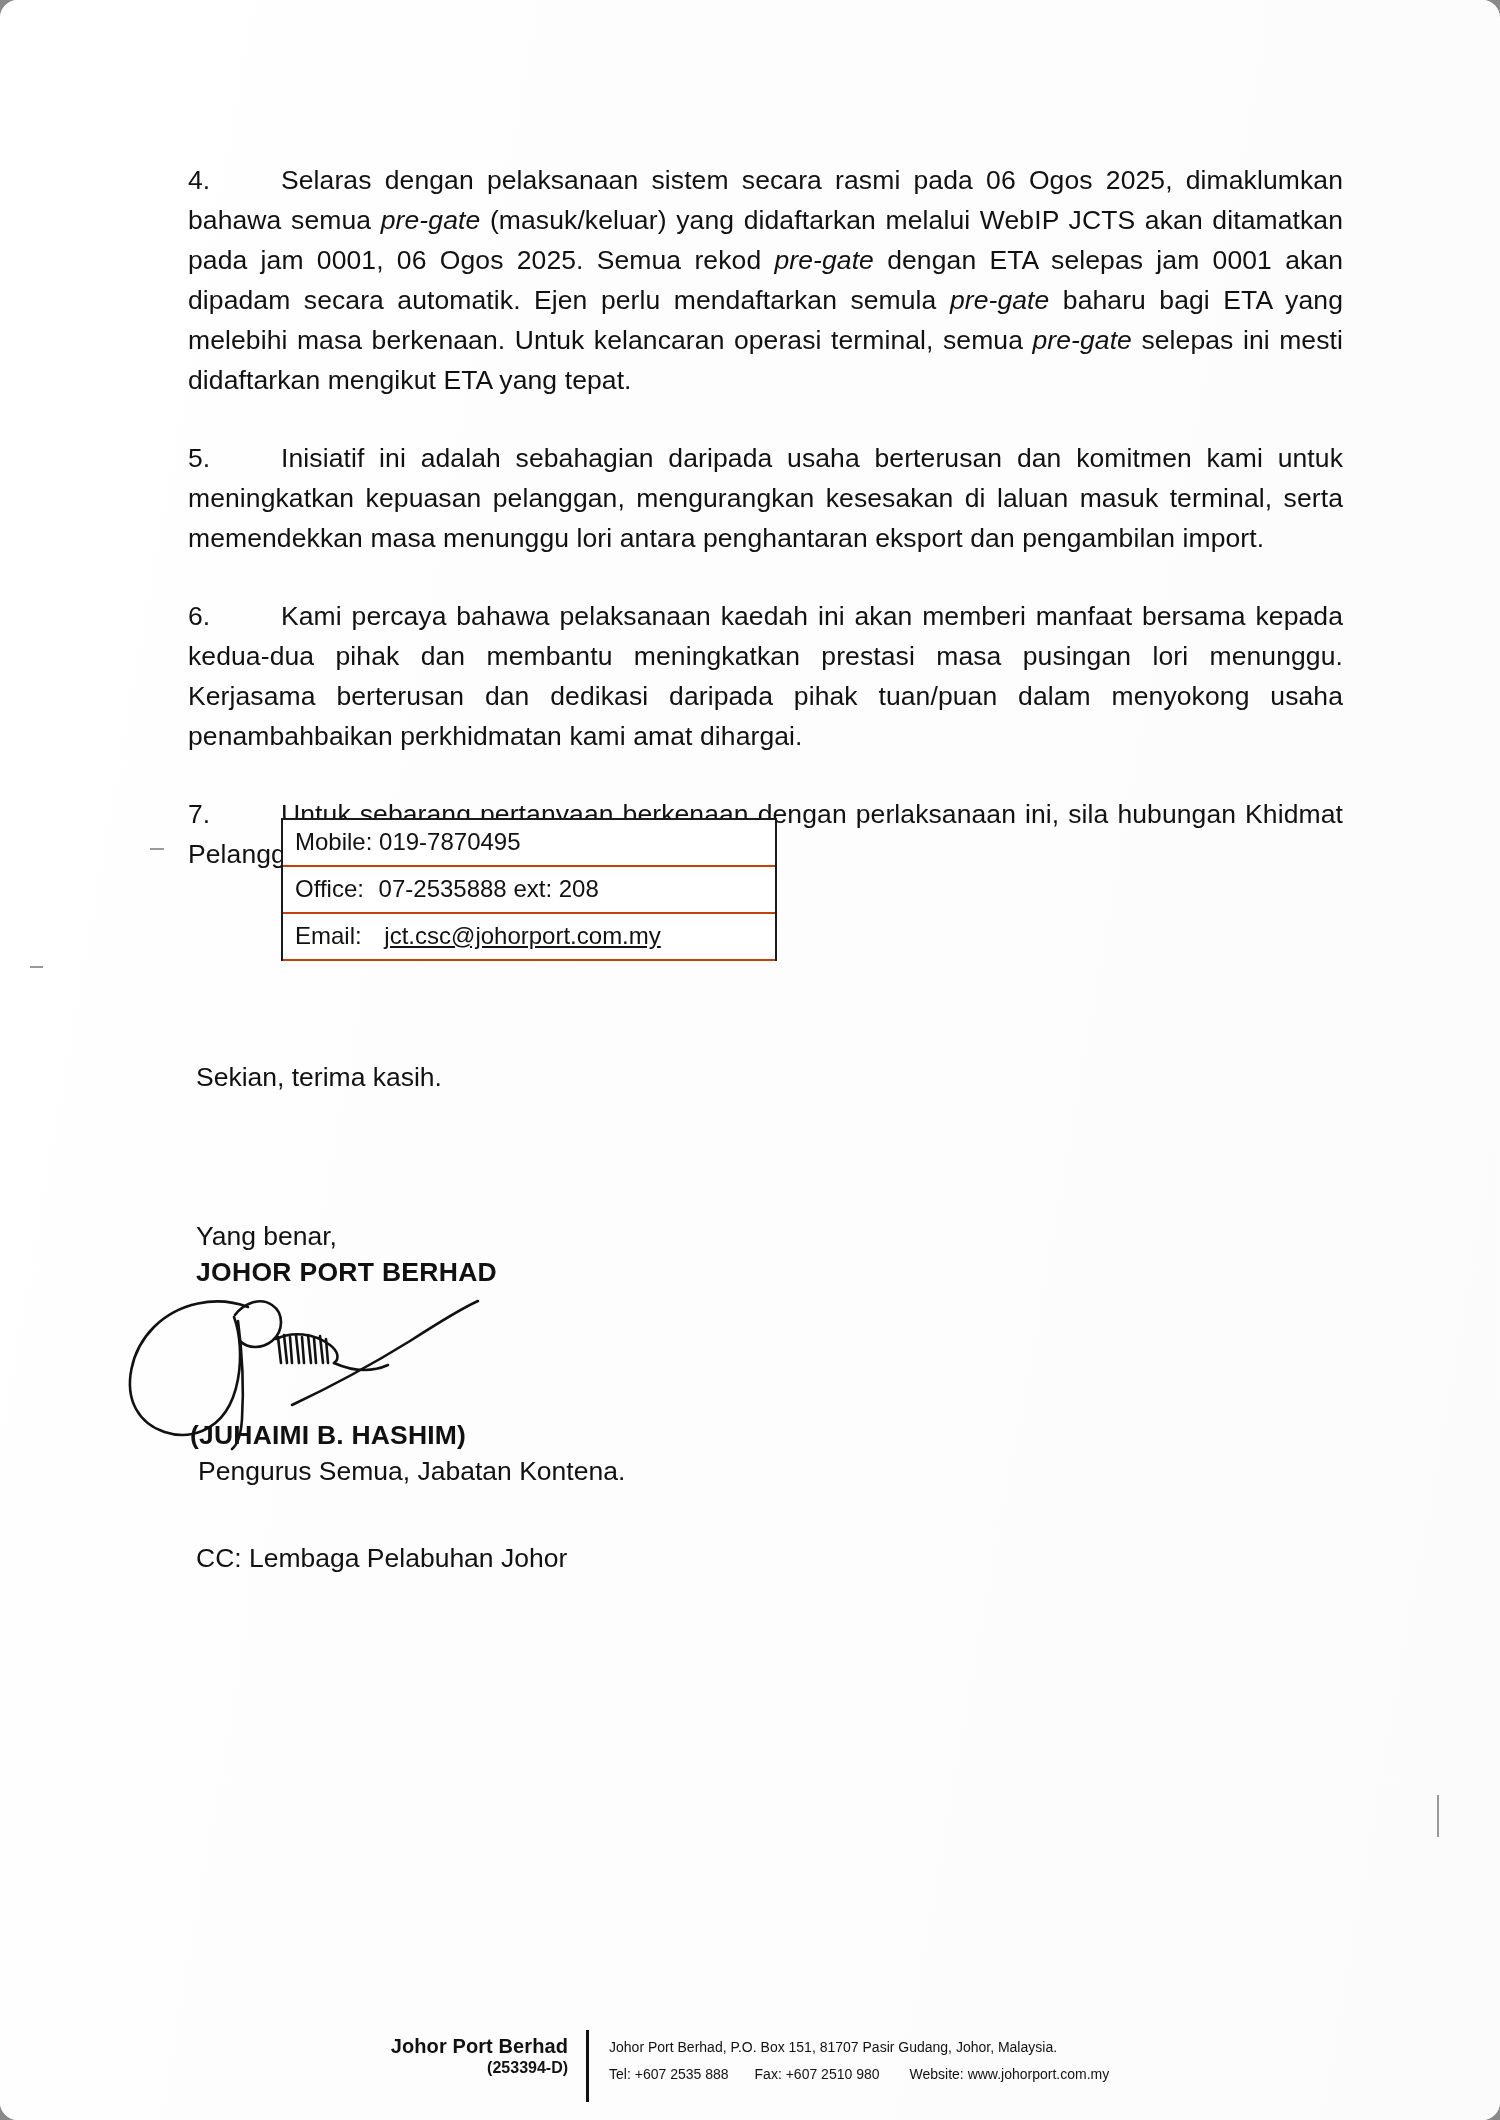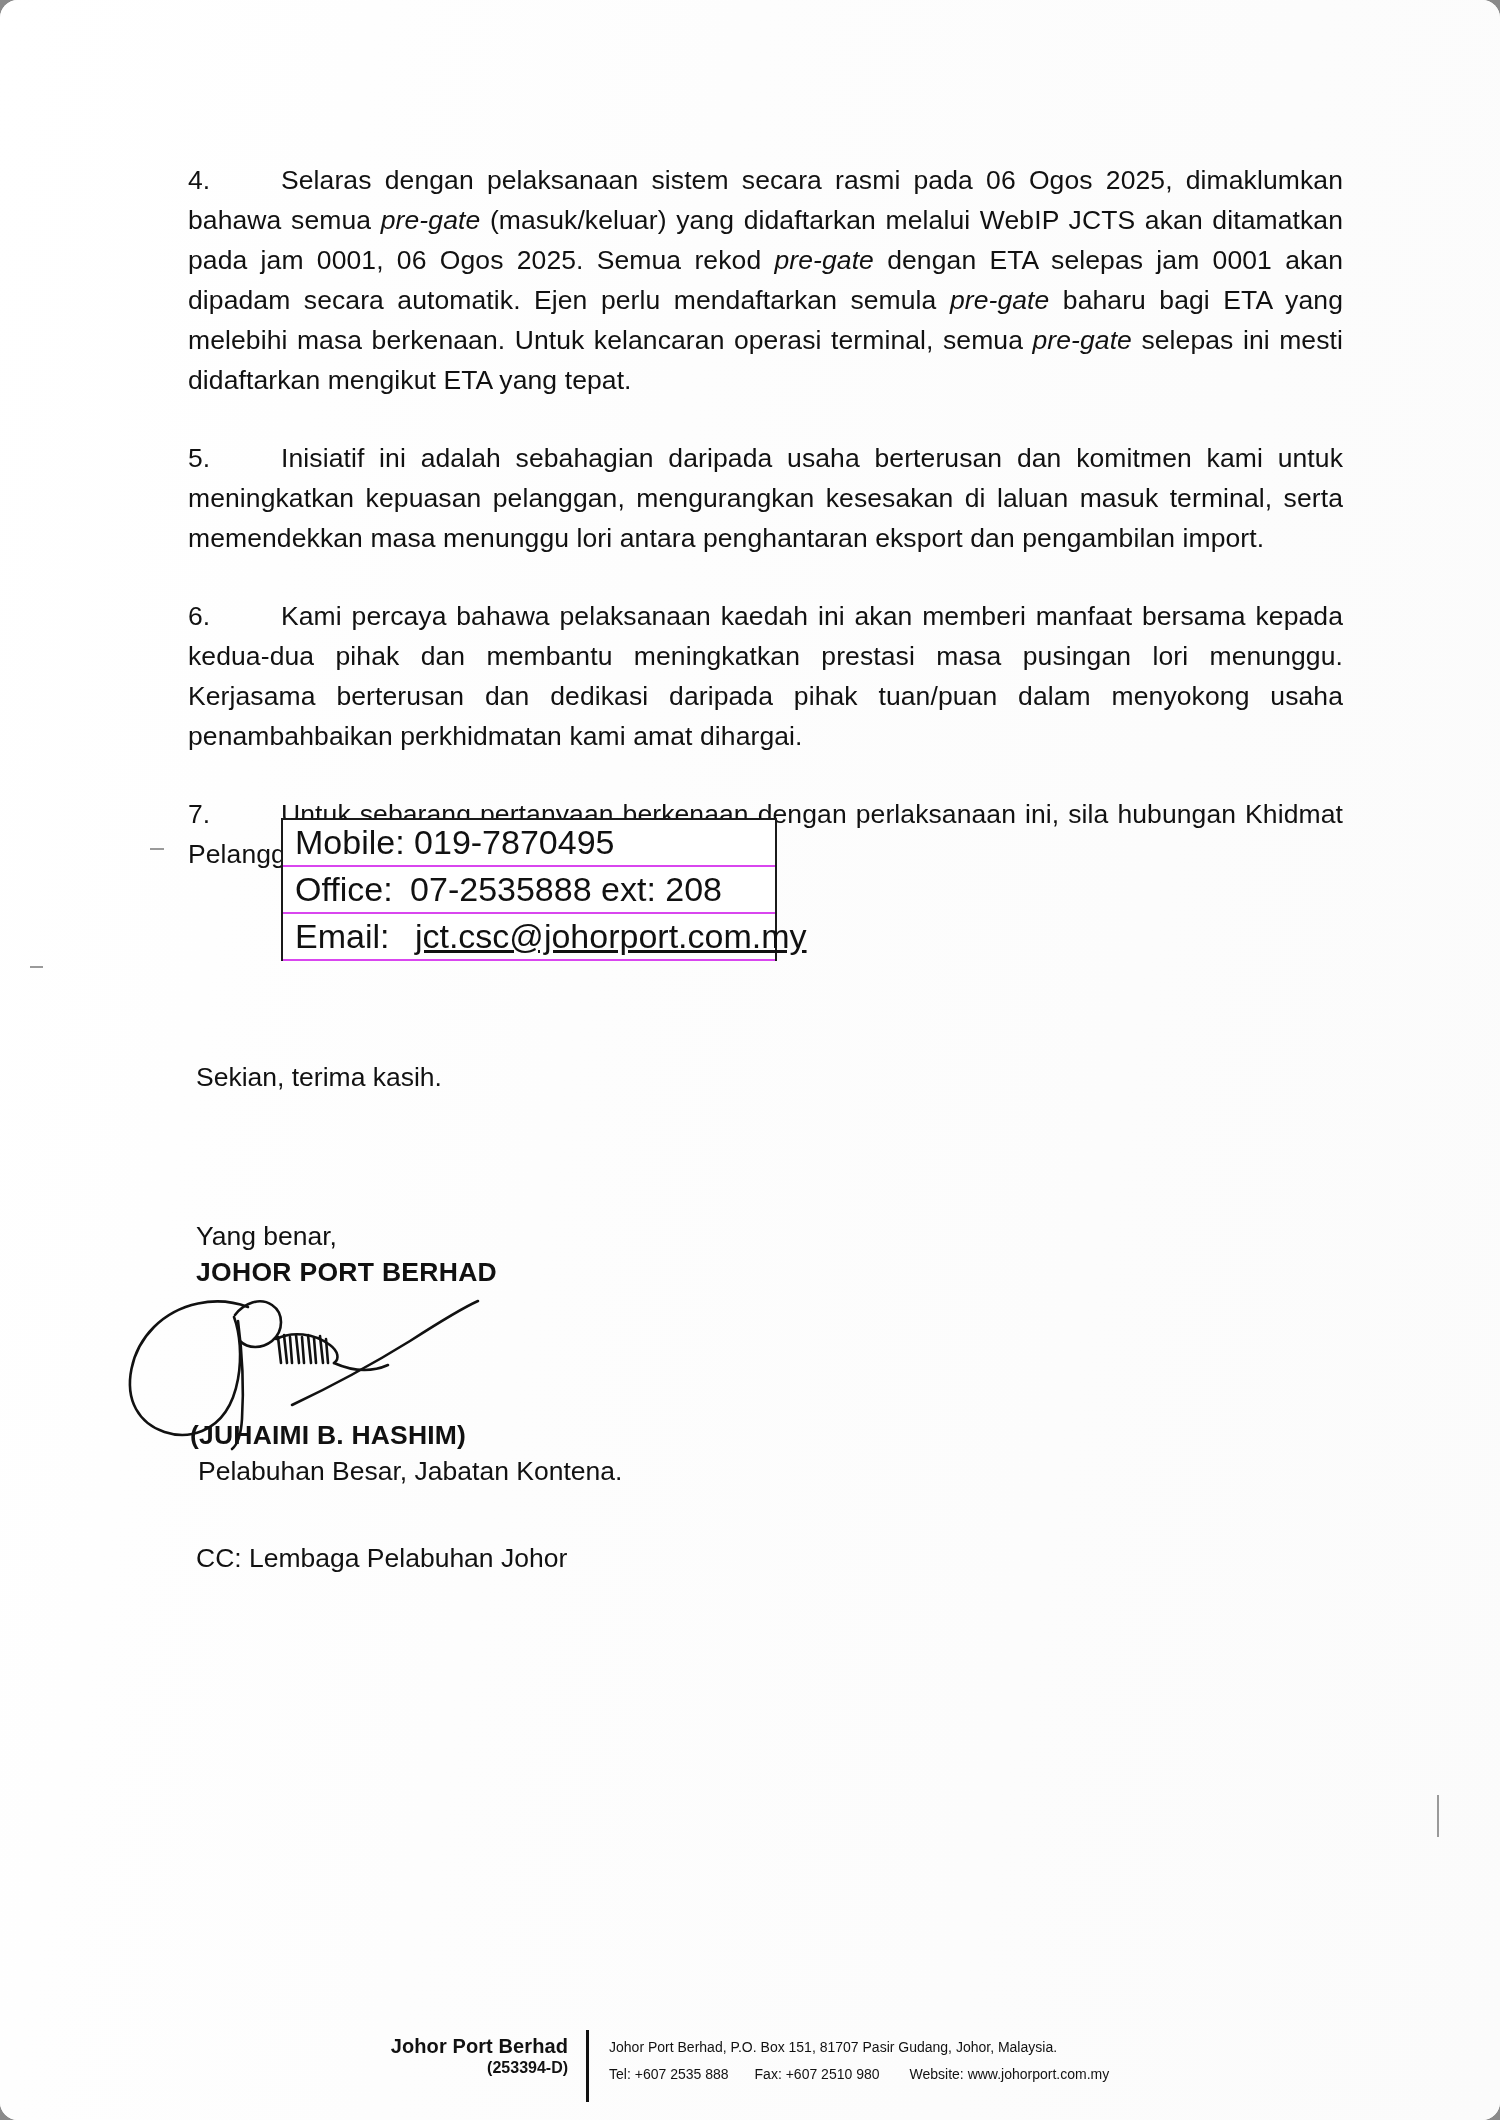--- a/index.html
+++ b/index.html
@@ -51,22 +51,22 @@
   .contact-box {
     position: absolute;
     left: 281px;
     top: 818px;
     border: 2px solid #1a1a1a;
     border-bottom: none;
     width: 492px;
     background: #fff;
   }
   .contact-row {
-    border-bottom: 2px solid #d946ef;
-    font-size: 34px;
+    border-bottom: 2px solid #c2410c;
+    font-size: 24px;
     line-height: 30px;
     padding: 7px 0 8px 12px;
     white-space: nowrap;
   }
   .contact-row .lbl {
     display: inline-block;
   }
   .contact-row .val {
     display: inline-block;
   }
@@ -239,21 +239,21 @@
         <path d="M158 62 l 3 26 M164 60 l 3 28 M170 62 l 2 26 M176 60 l 3 28 M182 62 l 2 26 M188 60 l 3 28 M194 63 l 2 25 M200 61 l 3 27 M206 64 l 2 24"></path>
         <path d="M156 64 C 172 56, 194 58, 210 70 C 218 76, 220 84, 214 88"></path>
 
         <path d="M172 130 C 206 114, 248 92, 290 66 C 318 48, 340 34, 358 26"></path>
         <path d="M214 88 C 232 96, 250 98, 268 90"></path>
       </g>
     </svg>
   </div>
 
   <div class="name-line">(JUHAIMI B. HASHIM)</div>
-  <div class="title-line">Pelabuhan Besar, Jabatan Kontena.</div>
+  <div class="title-line">Pengurus Semua, Jabatan Kontena.</div>
   <div class="cc-line">CC: Lembaga Pelabuhan Johor</div>
 
   <div class="footer">
     <div class="footer-left">
       <div class="footer-brand">Johor Port Berhad</div>
       <div class="footer-reg">(253394-D)</div>
     </div>
     <div class="footer-divider"></div>
     <div class="footer-right">
       <div>Johor Port Berhad, P.O. Box 151, 81707 Pasir Gudang, Johor, Malaysia.</div>

